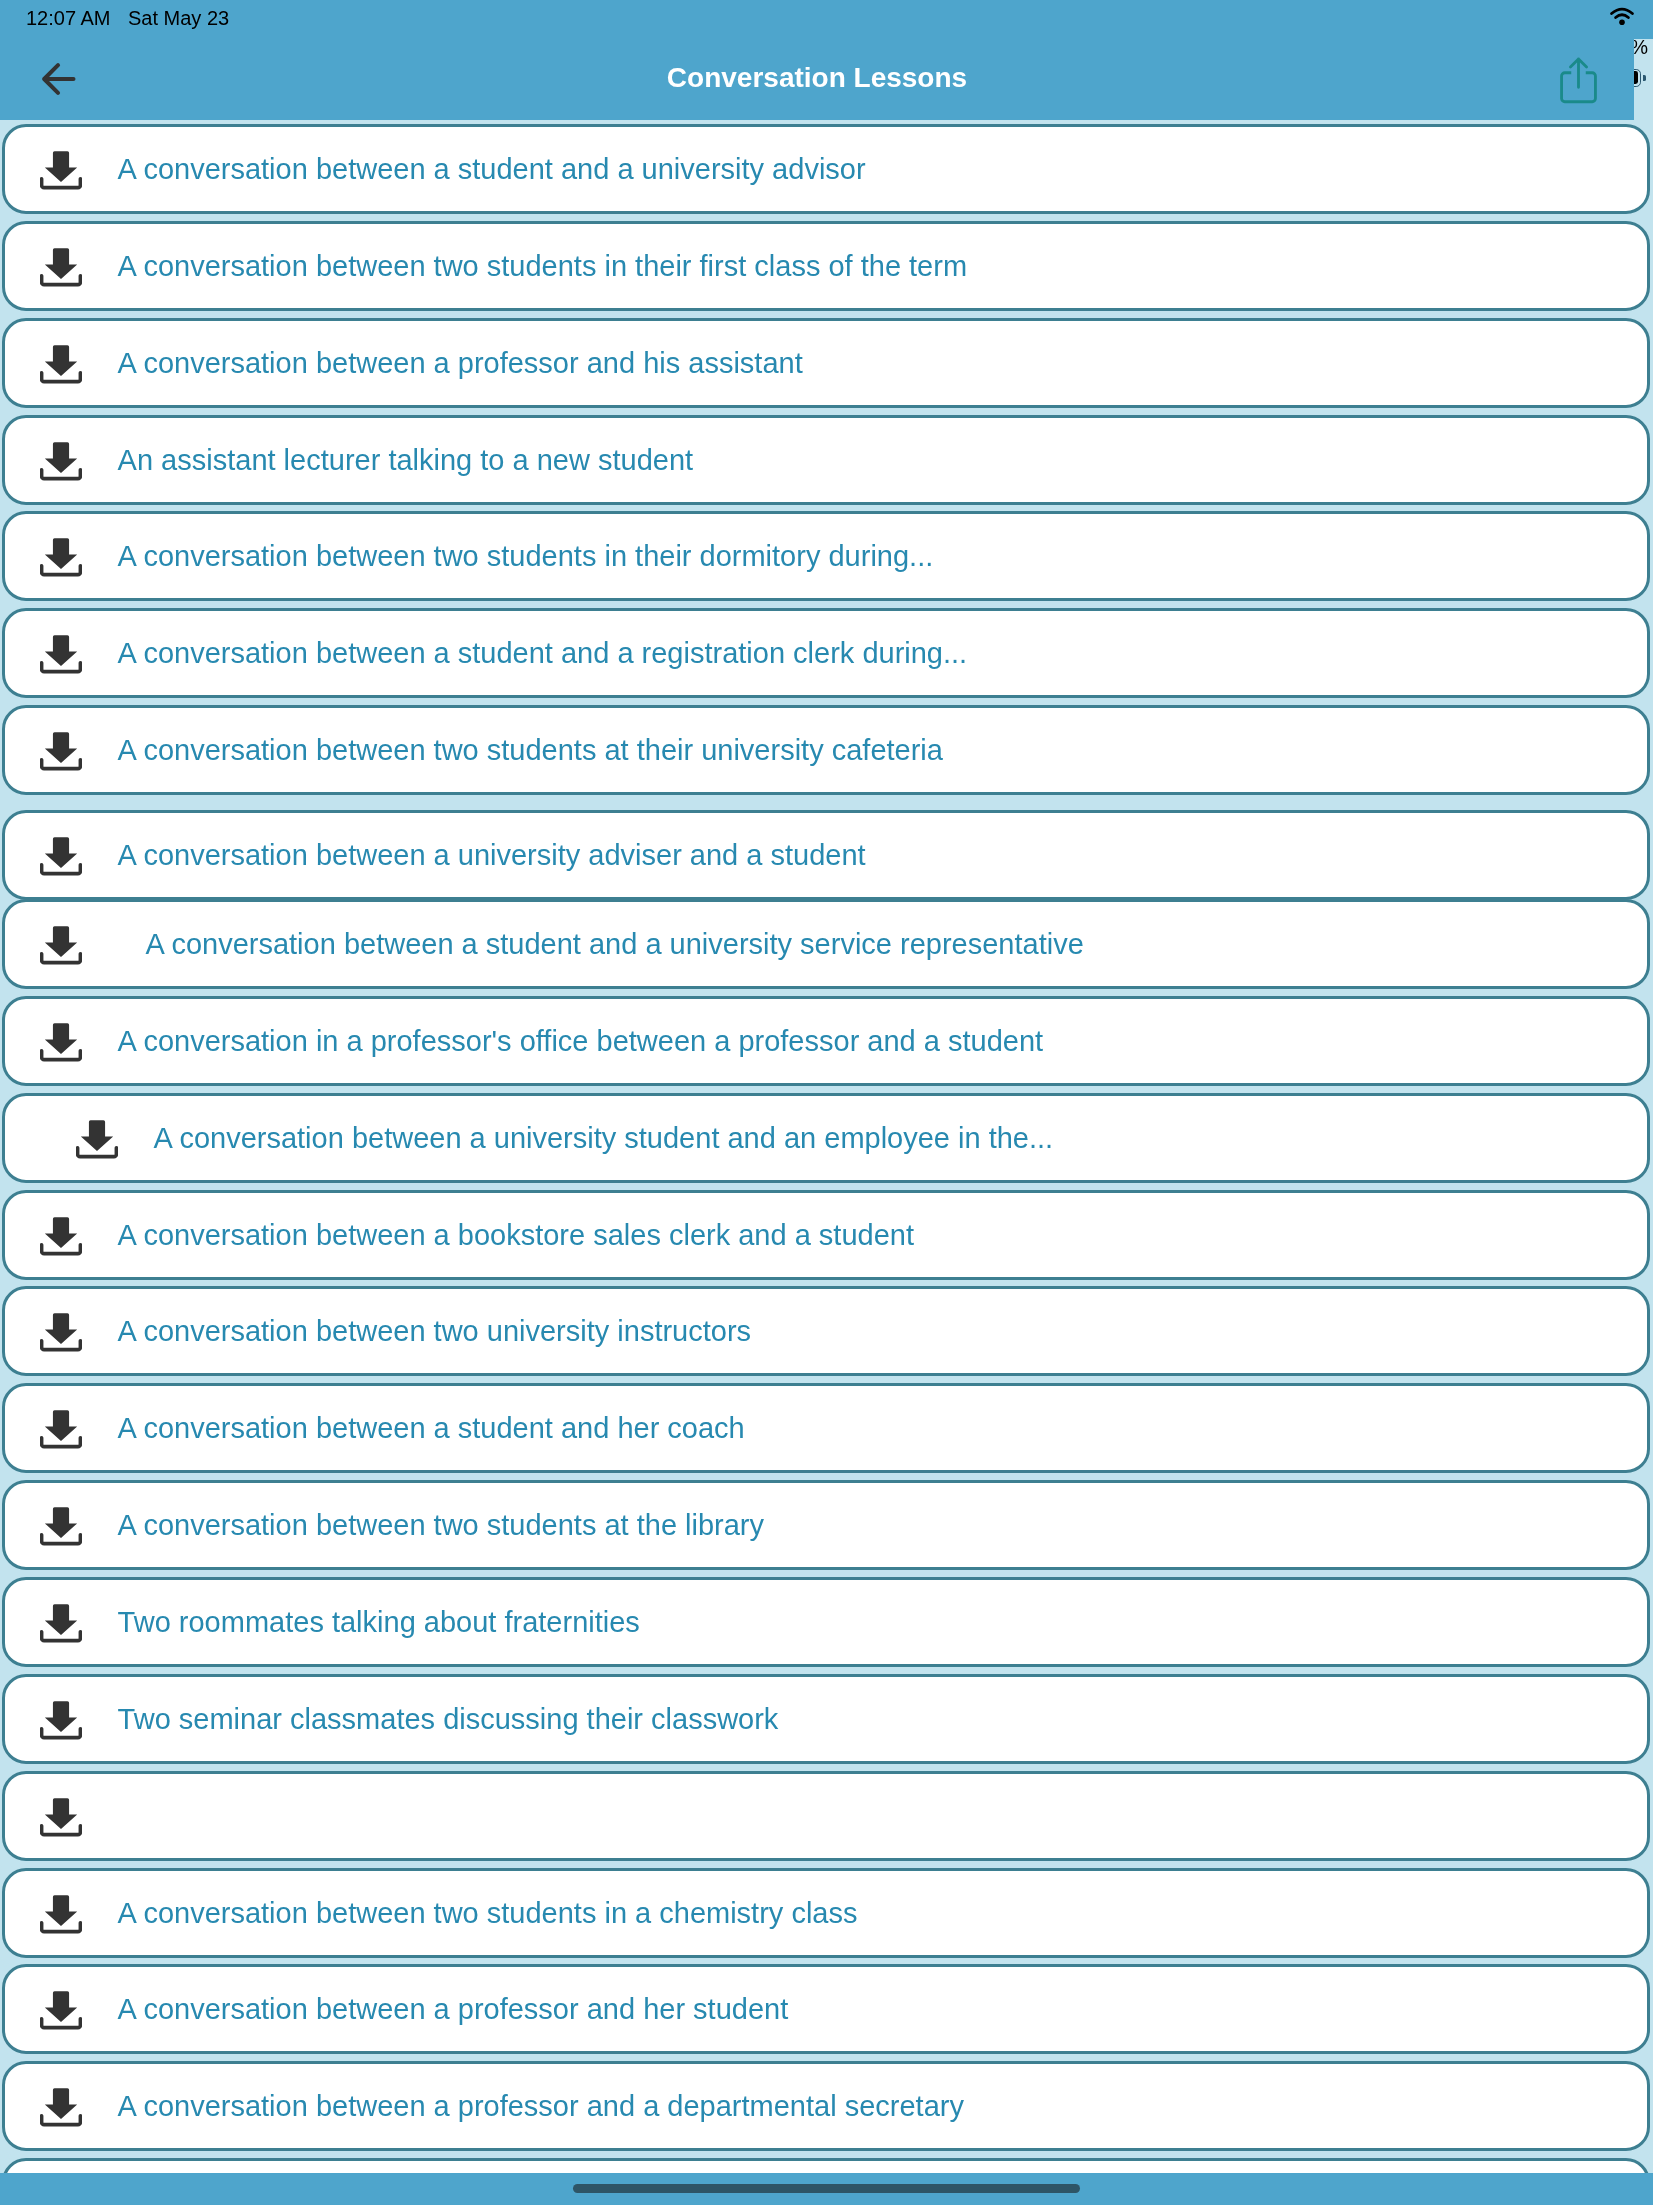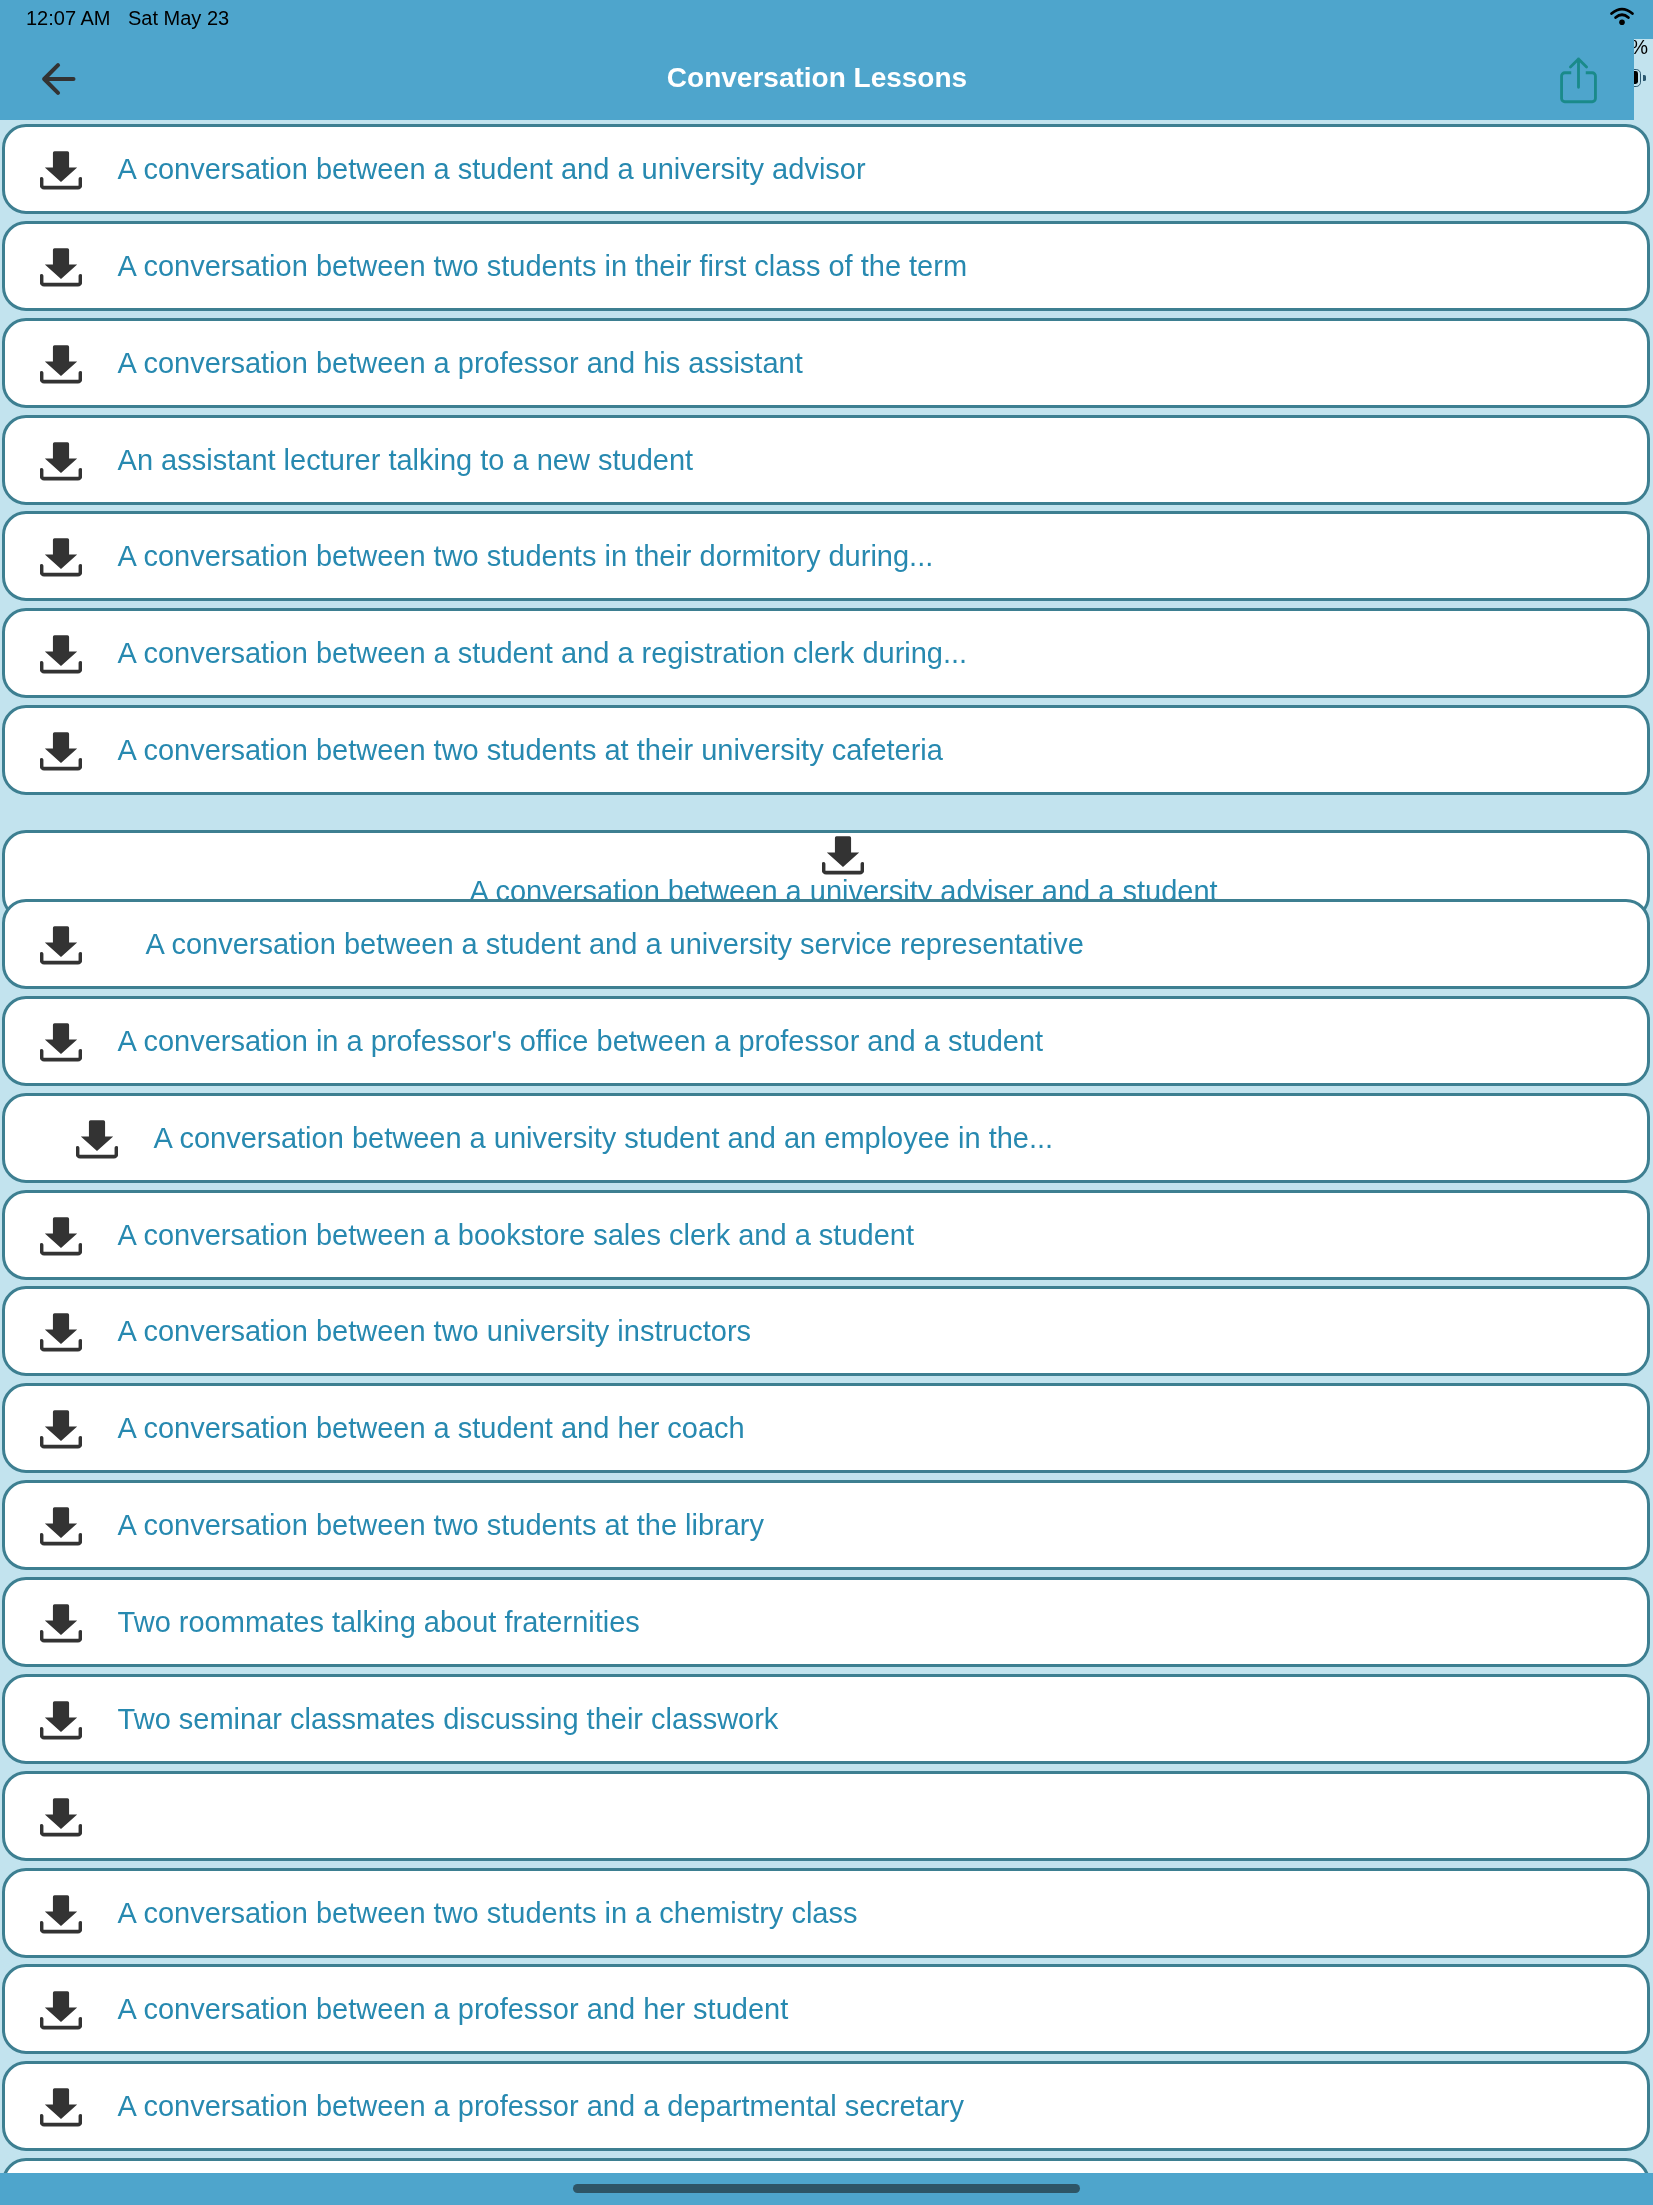--- a/index.html
+++ b/index.html
@@ -133,21 +133,21 @@
     </svg>
     <span class="card-label">A conversation between a student and a registration clerk during...</span>
   </div>
     <div class="card" style="top: 581px;">
     <svg class="dl-icon" viewBox="0 0 52 52">
       <path d="M18 4 H34 a2 2 0 0 1 2 2 V24 H46 L26 42 L6 24 H16 V6 a2 2 0 0 1 2 -2 Z" fill="#333"></path>
       <path d="M2 38 V46 a3 3 0 0 0 3 3 H47 a3 3 0 0 0 3 -3 V38" stroke="#333" stroke-width="4.5" fill="none" stroke-linecap="round"></path>
     </svg>
     <span class="card-label">A conversation between two students at their university cafeteria</span>
   </div>
-    <div class="card" style="top: 706px; flex-direction: column;">
+    <div class="card" style="top: 686px;">
     <svg class="dl-icon" viewBox="0 0 52 52">
       <path d="M18 4 H34 a2 2 0 0 1 2 2 V24 H46 L26 42 L6 24 H16 V6 a2 2 0 0 1 2 -2 Z" fill="#333"></path>
       <path d="M2 38 V46 a3 3 0 0 0 3 3 H47 a3 3 0 0 0 3 -3 V38" stroke="#333" stroke-width="4.5" fill="none" stroke-linecap="round"></path>
     </svg>
     <span class="card-label">A conversation between a university adviser and a student</span>
   </div>
     <div class="card" style="top: 775px; gap: 28px;">
     <svg class="dl-icon" viewBox="0 0 52 52">
       <path d="M18 4 H34 a2 2 0 0 1 2 2 V24 H46 L26 42 L6 24 H16 V6 a2 2 0 0 1 2 -2 Z" fill="#333"></path>
       <path d="M2 38 V46 a3 3 0 0 0 3 3 H47 a3 3 0 0 0 3 -3 V38" stroke="#333" stroke-width="4.5" fill="none" stroke-linecap="round"></path>

